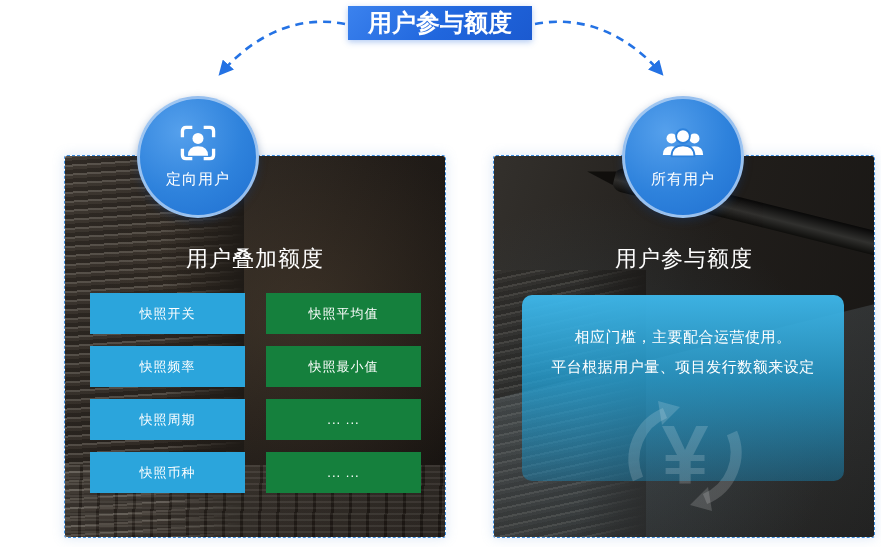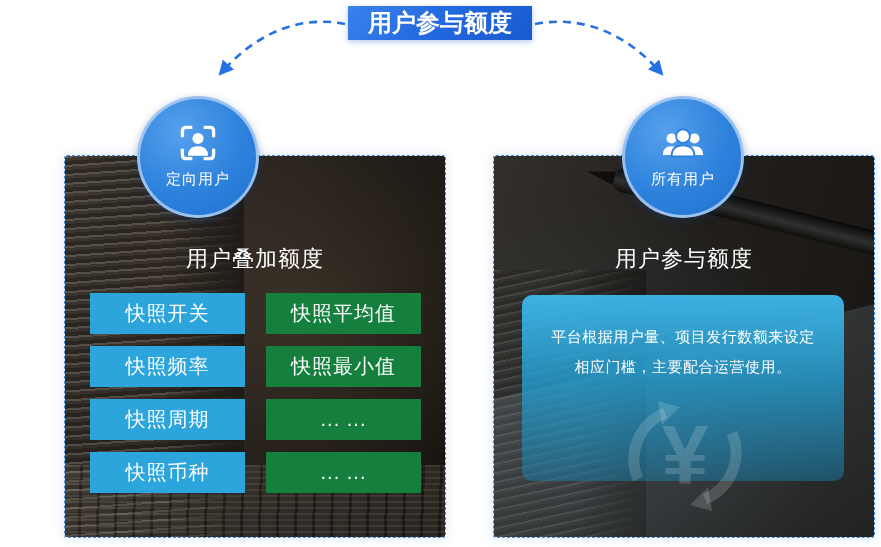--- a/index.html
+++ b/index.html
@@ -106,21 +106,21 @@
   }
 
   
   .btn-grid {
     position:absolute; left:25px; top:137px; z-index:3;
     display:grid; grid-template-columns:155px 155px;
     column-gap:21px; row-gap:12px;
   }
   .tag-btn {
     height:41px; display:flex; align-items:center; justify-content:center;
-    color:#fff; font-size:20px; letter-spacing:1px;
+    color:#fff; font-size:13px; letter-spacing:1px;
   }
   .tag-btn.blue { background:#2ba5dc; }
   .tag-btn.teal { background:#15803d; }
 
   
   .info-card {
     position:absolute; left:28px; top:139px; width:322px; height:186px;
     border-radius:10px; z-index:3;
     background:linear-gradient(180deg, rgba(62,183,234,0.96) 0%, rgba(36,160,212,0.80) 45%, rgba(22,134,184,0.45) 100%);
     color:#fff; font-size:15px; line-height:30px; text-align:center;
@@ -158,22 +158,22 @@
     <div class="tag-btn blue">快照币种</div>
     <div class="tag-btn teal">... ...</div>
   </div>
 </div>
 
 <div class="panel right">
   <div class="photo"></div>
   <div class="pen"></div>
   <div class="panel-title">用户参与额度</div>
   <div class="info-card">
+    <div>相应门槛，主要配合运营使用。</div>
     <div>平台根据用户量、项目发行数额来设定</div>
-    <div>相应门槛，主要配合运营使用。</div>
   </div>
   <svg class="watermark" viewBox="0 0 150 150">
     <g fill="none" stroke="rgba(255,255,255,0.16)" stroke-width="11">
       <path d="M 28 98 A 50 50 0 0 1 55 32"></path>
       <path d="M 122 52 A 50 50 0 0 1 95 118"></path>
     </g>
     <polygon points="48,20 70,26 52,44" fill="rgba(255,255,255,0.16)"></polygon>
     <polygon points="102,130 80,124 98,106" fill="rgba(255,255,255,0.16)"></polygon>
     <text x="75" y="103" text-anchor="middle" font-size="84" font-weight="bold" fill="rgba(255,255,255,0.17)">¥</text>
   </svg>

